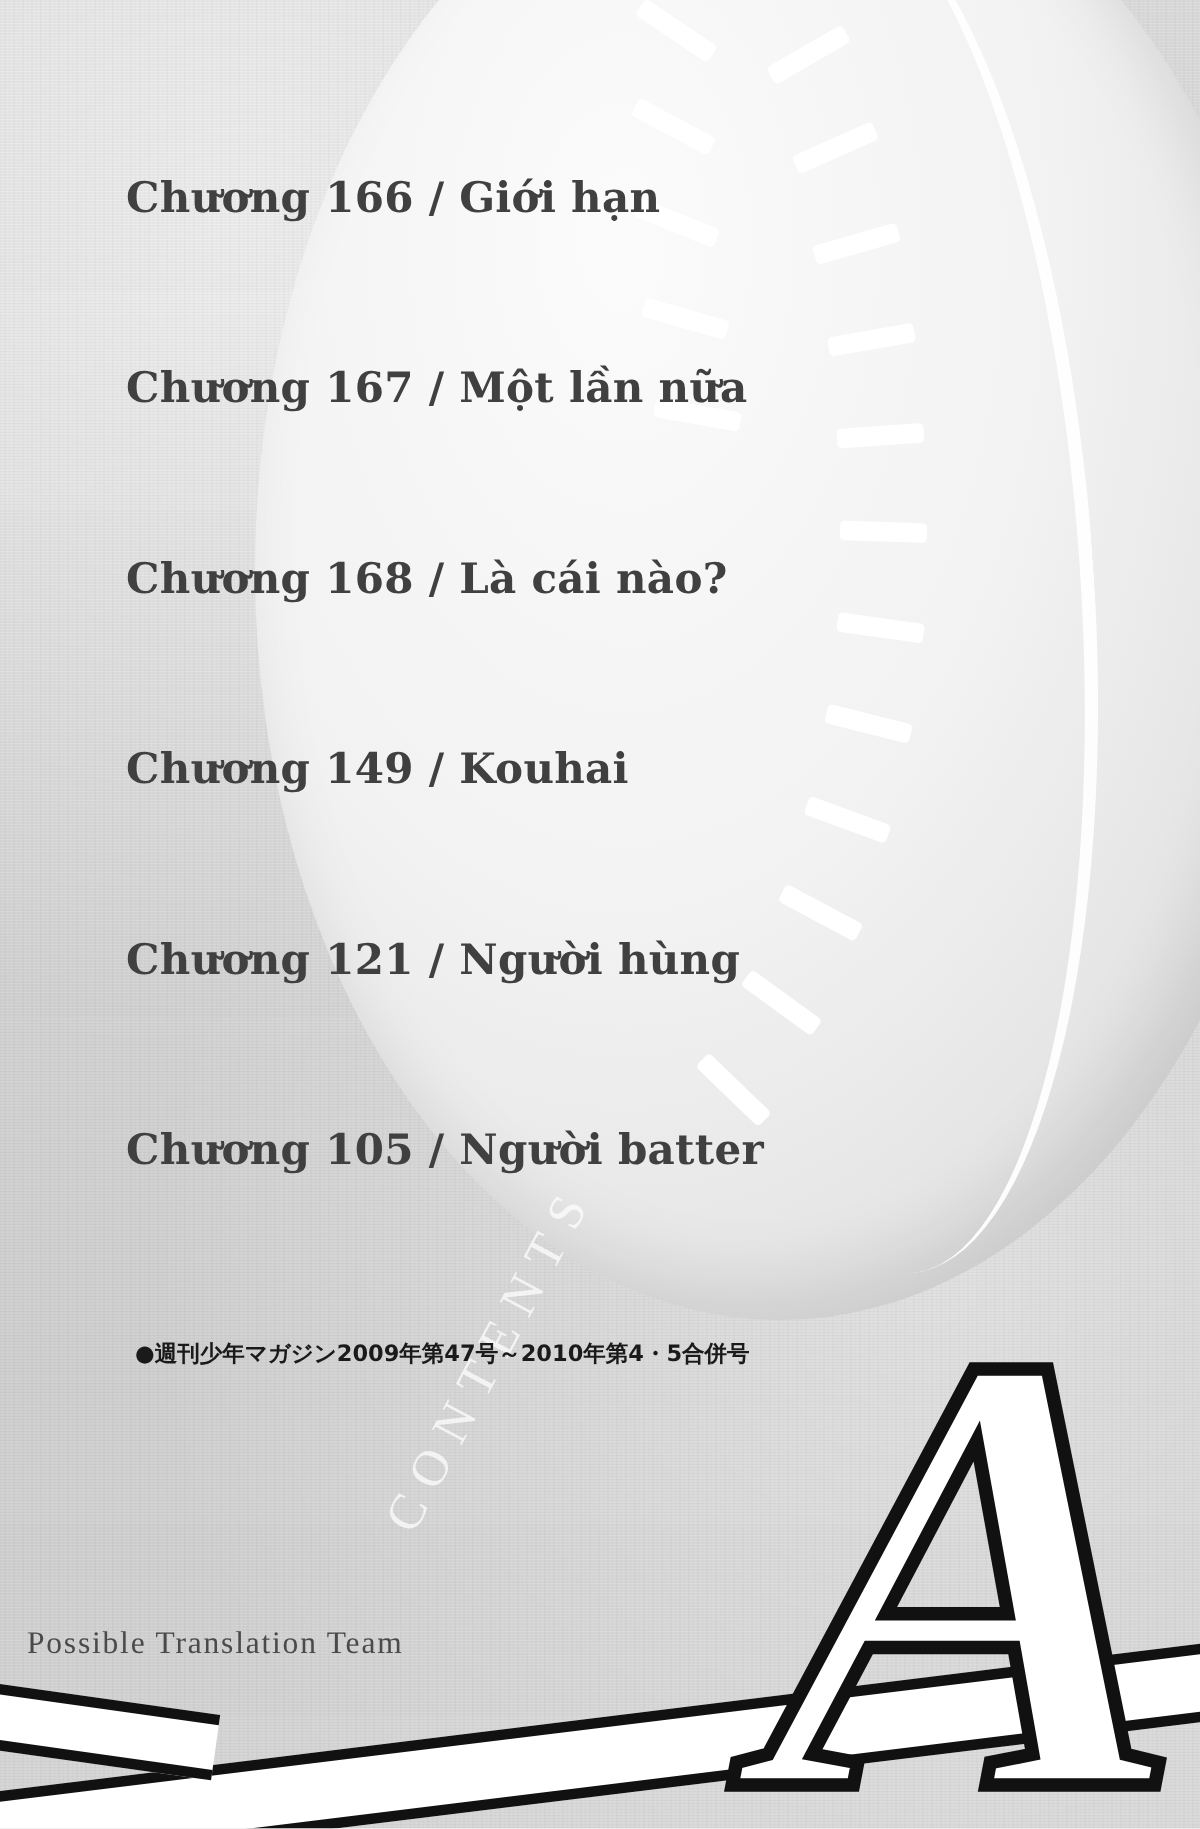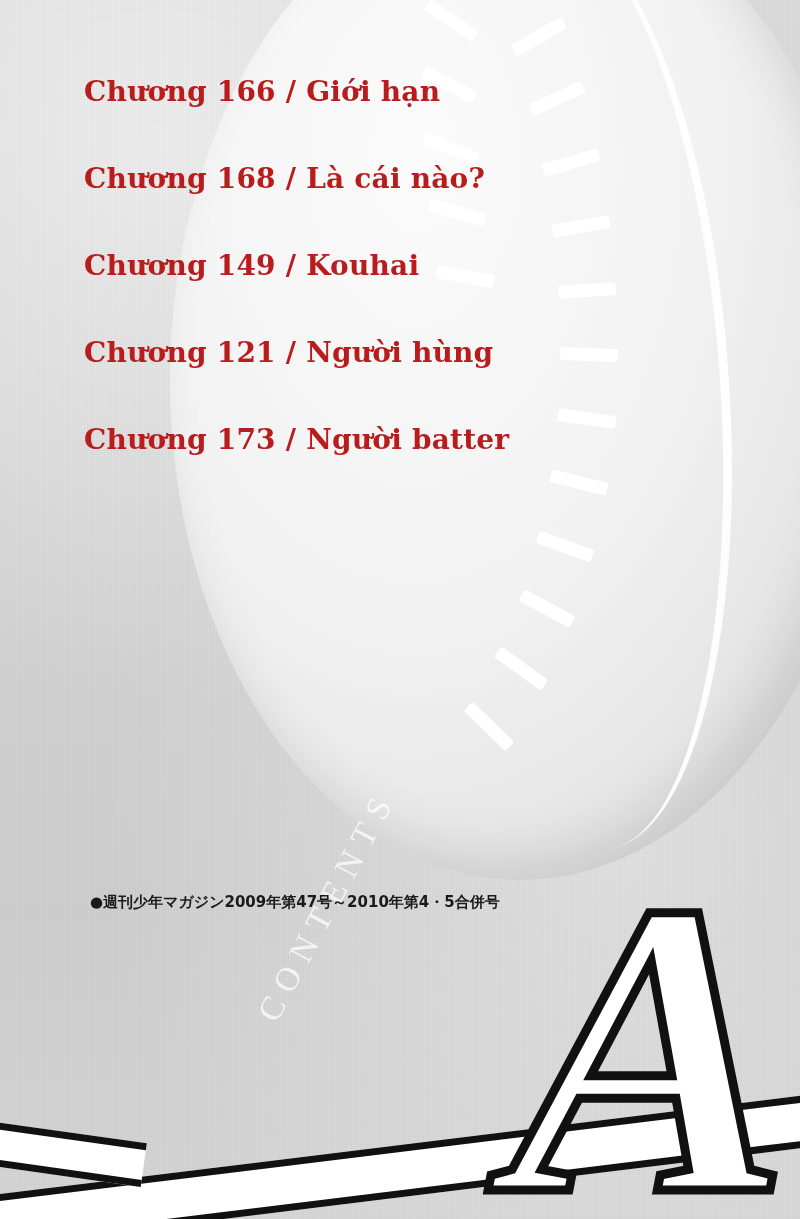--- a/index.html
+++ b/index.html
@@ -137,25 +137,26 @@
   .toc {
     position: absolute;
     left: 84px;
     top: 68px;
     width: 640px;
   }
   .toc-item {
     font-family: "DejaVu Serif", "Liberation Serif", serif;
     font-weight: 700;
     font-size: 28px;
-    color: #b91c1c;
+    color: #404040;
     letter-spacing: 0.2px;
     white-space: nowrap;
     height: 87px;
     line-height: 48px;
+    margin-top: 40px;
   }
 
   .source-note {
     position: absolute;
     left: 90px;
     top: 893px;
     font-family: "DejaVu Sans", "Liberation Sans", sans-serif;
     font-size: 15px;
     font-weight: 700;
     color: #1a1a1a;
@@ -202,28 +203,30 @@
     <div class="stitch" style="left:250px; top:198px; transform: rotate(28deg);"></div>
     <div class="stitch" style="left:252px; top:262px; transform: rotate(22deg);"></div>
     <div class="stitch" style="left:258px; top:326px; transform: rotate(16deg);"></div>
     <div class="stitch" style="left:266px; top:390px; transform: rotate(10deg);"></div>
   </div>
 
   <div class="contents-watermark">CONTENTS</div>
 
   <div class="toc">
     <div class="toc-item">Chương 166 / Giới hạn</div>
+    <div class="toc-item">Chương 167 / Một lần nữa</div>
     <div class="toc-item">Chương 168 / Là cái nào?</div>
     <div class="toc-item">Chương 149 / Kouhai</div>
     <div class="toc-item">Chương 121 / Người hùng</div>
-    <div class="toc-item">Chương 173 / Người batter</div>
+    <div class="toc-item">Chương 105 / Người batter</div>
   </div>
 
   <div class="source-note">●週刊少年マガジン2009年第47号～2010年第4・5合併号</div>
 
+  <div class="credit">Possible Translation Team</div>
 
   <div class="logo-a">
     <div class="swoosh"></div>
     <div class="swoosh-tail"></div>
     <div class="glyph">A</div>
   </div>
 
 </div>
 
 </body></html>

